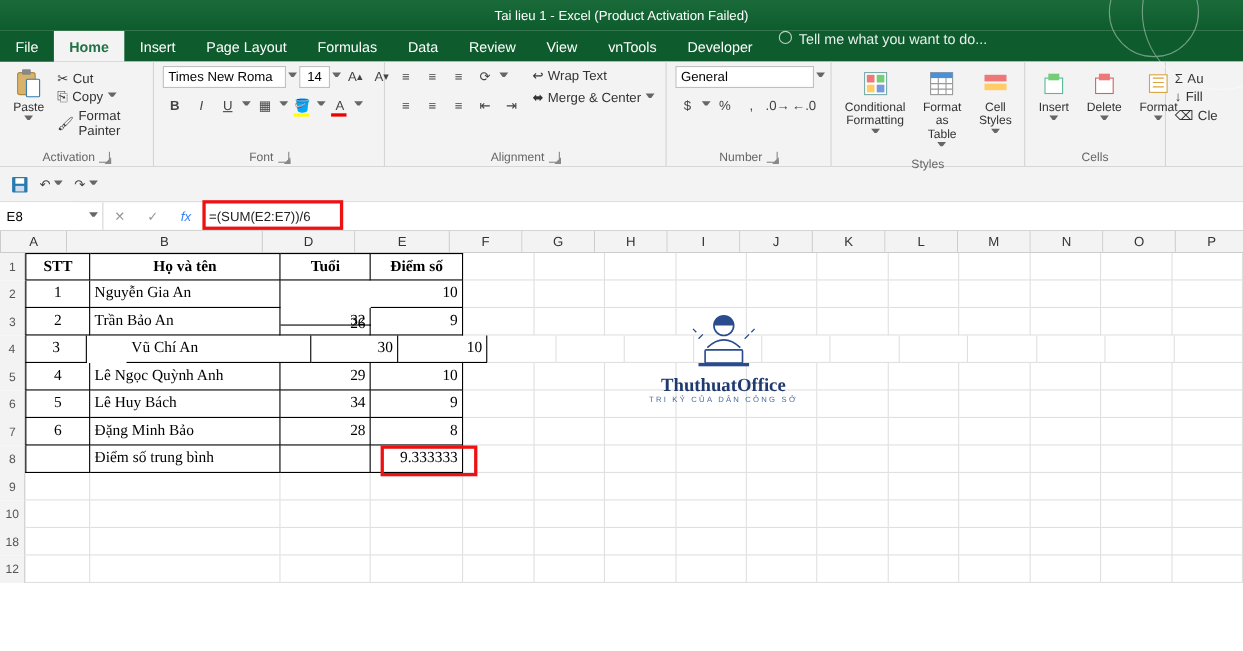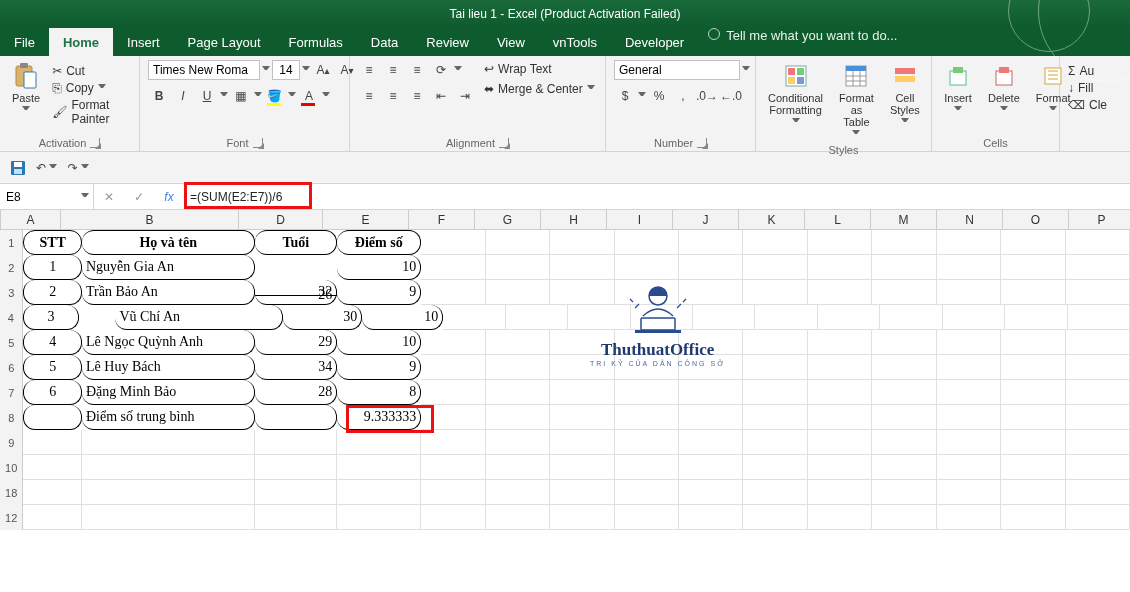--- a/index.html
+++ b/index.html
@@ -45,21 +45,21 @@
 .fx-area .ic { width:30px; display:flex; justify-content:center; color:#999; cursor:pointer; }
 .fx-area .formula { flex:1; height:100%; border:none; padding:0 6px; font-size:12px; color:#222; }
 .hl-box { position:absolute; border:3px solid #e11; pointer-events:none; }
 
 .sheet { position:relative; background:#fff; }
 .cols { display:flex; height:20px; background:#f3f3f3; border-bottom:1px solid #ccc; }
 .rowhdr { width:24px; background:#f3f3f3; border-right:1px solid #ccc; display:flex; align-items:center; justify-content:center; font-size:11px; color:#555; }
 .colhdr { border-right:1px solid #ccc; display:flex; align-items:center; justify-content:center; font-size:12px; color:#333; background:#f3f3f3; }
 .gridrow { display:flex; height:25px; }
 .cell { border-right:1px solid #e0e0e0; border-bottom:1px solid #e0e0e0; padding:0 4px; display:flex; align-items:center; font-family:"Times New Roman", serif; font-size:14px; color:#000; }
-.cell.b { border-right:1px solid #000; border-bottom:1px solid #000;border-radius:12px; }
+.cell.b { border-right:1px solid #000; border-bottom:1px solid #000; }
 .cell.bt { border-top:1px solid #000; }
 .cell.bl { border-left:1px solid #000; }
 .cell.hd { font-weight:bold; justify-content:center; }
 .cell.c { justify-content:center; }
 .cell.r { justify-content:flex-end; }
 
 .watermark { position:absolute; left:590px; top:70px; text-align:center; color:#2a4b8d; }
 .watermark .wm-img { width:70px; height:56px; margin:0 auto 4px; position:relative; }
 .watermark .wm-title { font-family:"Times New Roman", serif; font-weight:bold; font-size:17px; color:#1f3a6e; }
 .watermark .wm-sub { font-size:7px; letter-spacing:2px; color:#4a6aa0; }

